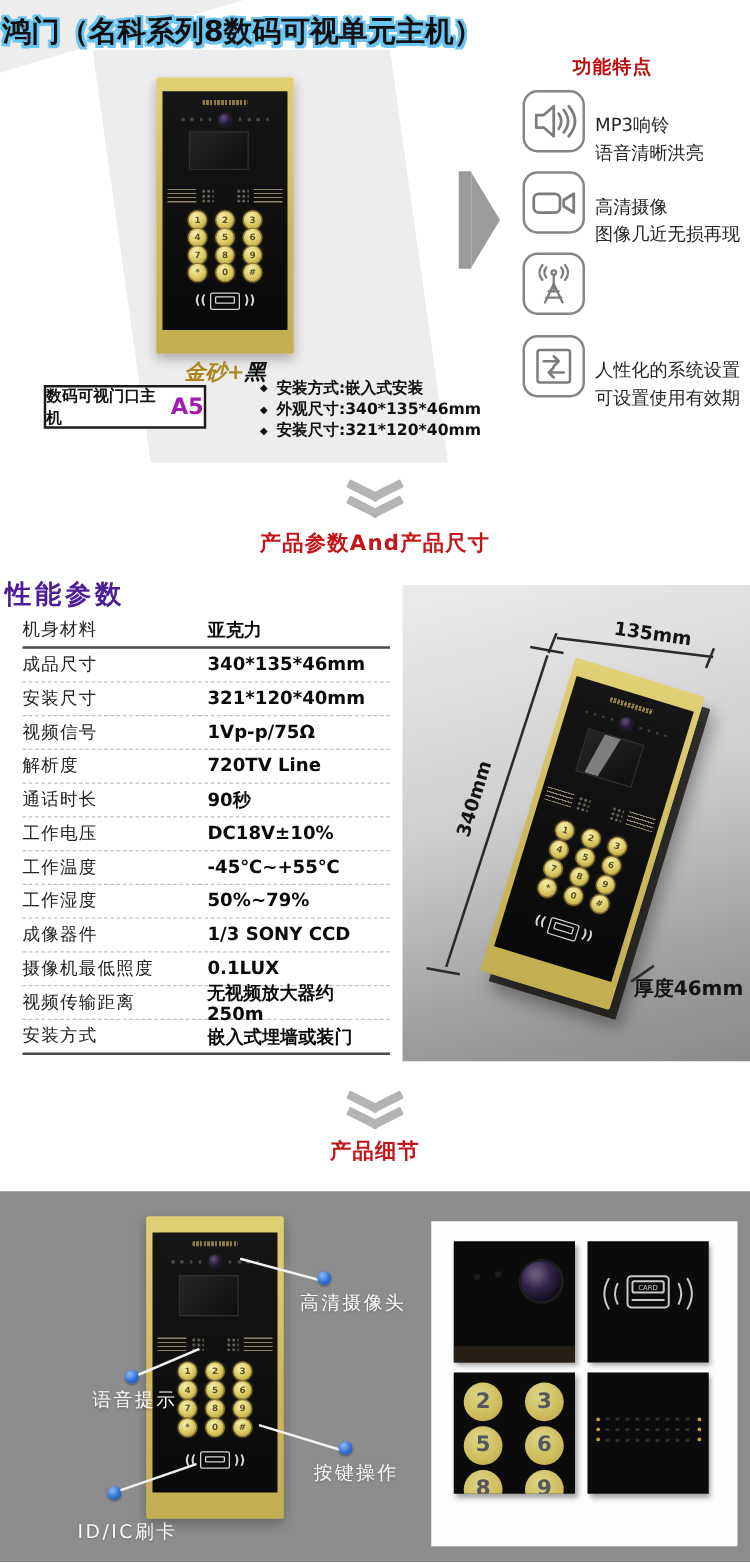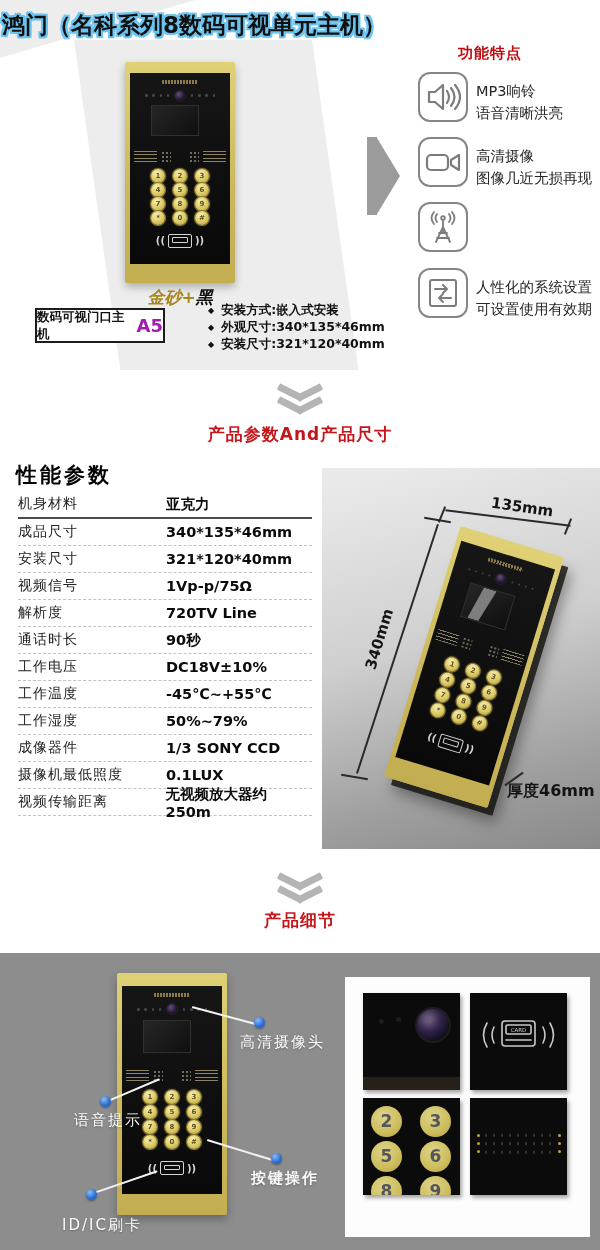--- a/index.html
+++ b/index.html
@@ -69,31 +69,31 @@
   
   .arrow-bar{left:367px;top:137px;width:10px;height:78px;background:#9b9b9b;}
   .arrow-tri{left:377px;top:138px;width:0;height:0;border-top:38px solid transparent;
              border-bottom:38px solid transparent;border-left:23px solid #9b9b9b;}
 
   
   .feat-head{left:458px;top:44px;font-size:15px;font-weight:bold;color:#c00b0e;letter-spacing:1px;}
   .feat{left:418px;width:180px;height:50px;}
   .feat .ic{position:absolute;left:0;top:0;width:46px;height:46px;border:2px solid #868686;
             border-radius:12px;background:#fff;display:flex;align-items:center;justify-content:center;}
-  .feat .tx{position:absolute;left:58px;top:8px;font-size:14.5px;color:#262626;line-height:22px;white-space:nowrap;}
+  .feat .tx{position:absolute;left:58px;top:18px;font-size:14.5px;color:#262626;line-height:22px;white-space:nowrap;}
 
   
   .chev{width:46px;height:34px;}
   .chev i{position:absolute;width:27px;height:7px;background:#b4b4b4;border-radius:1px;}
   .chev .c1{left:0;top:3px;transform:rotate(27deg);} .chev .c2{left:19px;top:3px;transform:rotate(-27deg);}
   .chev .c3{left:0;top:16px;transform:rotate(27deg);} .chev .c4{left:19px;top:16px;transform:rotate(-27deg);}
   .divlabel{left:0;width:600px;text-align:center;font-size:17px;font-weight:bold;color:#c3161b;letter-spacing:1px;}
 
   
-  .spec-head{left:16px;top:461px;font-size:21px;font-weight:bold;color:#000000;letter-spacing:3px;}
+  .spec-head{left:4px;top:461px;font-size:21px;font-weight:bold;color:#4c1d95;letter-spacing:3px;}
   .spec-table{left:18px;top:491px;width:294px;}
   .srow{display:flex;height:26px;align-items:center;border-bottom:1px dashed #c2c2c2;}
   .srow .sl{width:148px;font-size:14px;color:#232323;letter-spacing:1px;}
   .srow .sv{font-size:14.5px;font-weight:bold;color:#0b0b0b;}
   .srow.solid{border-bottom:2px solid #4a4a4a;}
 
   
   .dim-panel{left:322px;top:468px;width:278px;height:381px;
              background:linear-gradient(165deg,#e9e9e9 5%,#cfcfcf 45%,#9e9e9e 80%,#8a8a8a 100%);}
   .dev-mid{left:420px;top:536px;width:108px;height:262px;transform:rotate(17deg);
@@ -321,20 +321,24 @@
         <span class="sl">成像器件</span>
         <span class="sv">1/3 SONY CCD</span>
       </div>
     <div class="srow">
         <span class="sl">摄像机最低照度</span>
         <span class="sv">0.1LUX</span>
       </div>
     <div class="srow">
         <span class="sl">视频传输距离</span>
         <span class="sv">无视频放大器约250m</span>
+      </div>
+    <div class="srow solid">
+        <span class="sl">安装方式</span>
+        <span class="sv">嵌入式埋墙或装门</span>
       </div>
   </div>
 
   <div class="a dim-panel"></div>
 
   <div class="dev dev-mid">
     <div class="panel">
       <div class="logo"></div>
       <div class="ir">
         <i class="irdot"></i>
@@ -451,21 +455,21 @@
     <div class="cline" style="left:192px;top:53px;width:69px;transform:rotate(15deg);"></div>
     <div class="cdot" style="left:254px;top:64px;"></div>
     <div class="clab" style="left:240px;top:80px;">高清摄像头</div>
 
     <div class="cline" style="left:108px;top:147px;width:56px;transform:rotate(-23deg);"></div>
     <div class="cdot" style="left:100px;top:143px;"></div>
     <div class="clab" style="left:74px;top:158px;">语音提示</div>
 
     <div class="cline" style="left:207px;top:186px;width:73px;transform:rotate(17deg);"></div>
     <div class="cdot" style="left:271px;top:200px;"></div>
-    <div class="clab" style="left:251px;top:216px;font-weight:bold;">按键操作</div>
+    <div class="clab" style="left:251px;top:216px;">按键操作</div>
 
     <div class="cline" style="left:94px;top:239px;width:67px;transform:rotate(-19deg);"></div>
     <div class="cdot" style="left:86px;top:236px;"></div>
     <div class="clab" style="left:62px;top:251px;margin-top:12px;">ID/IC刷卡</div>
 
     <div class="wpanel">
 
       <div class="tile" style="left:18px;top:16px;">
         <i class="t-dot" style="left:16px;top:26px;"></i>
         <i class="t-dot" style="left:33px;top:24px;"></i>

